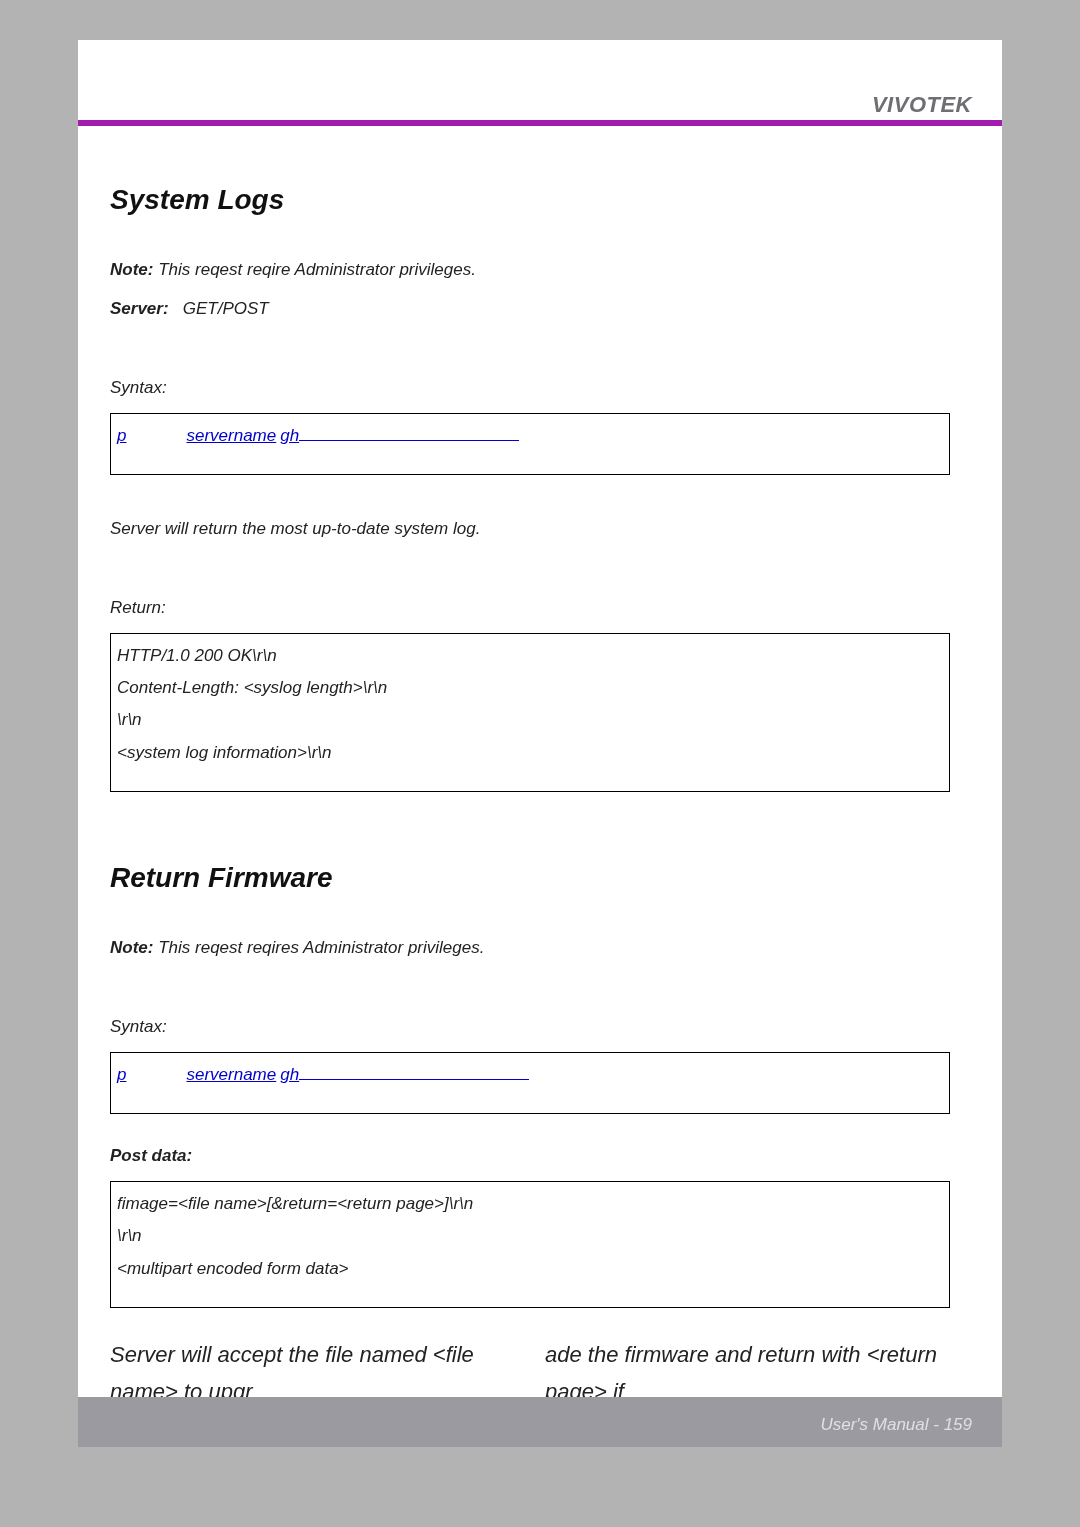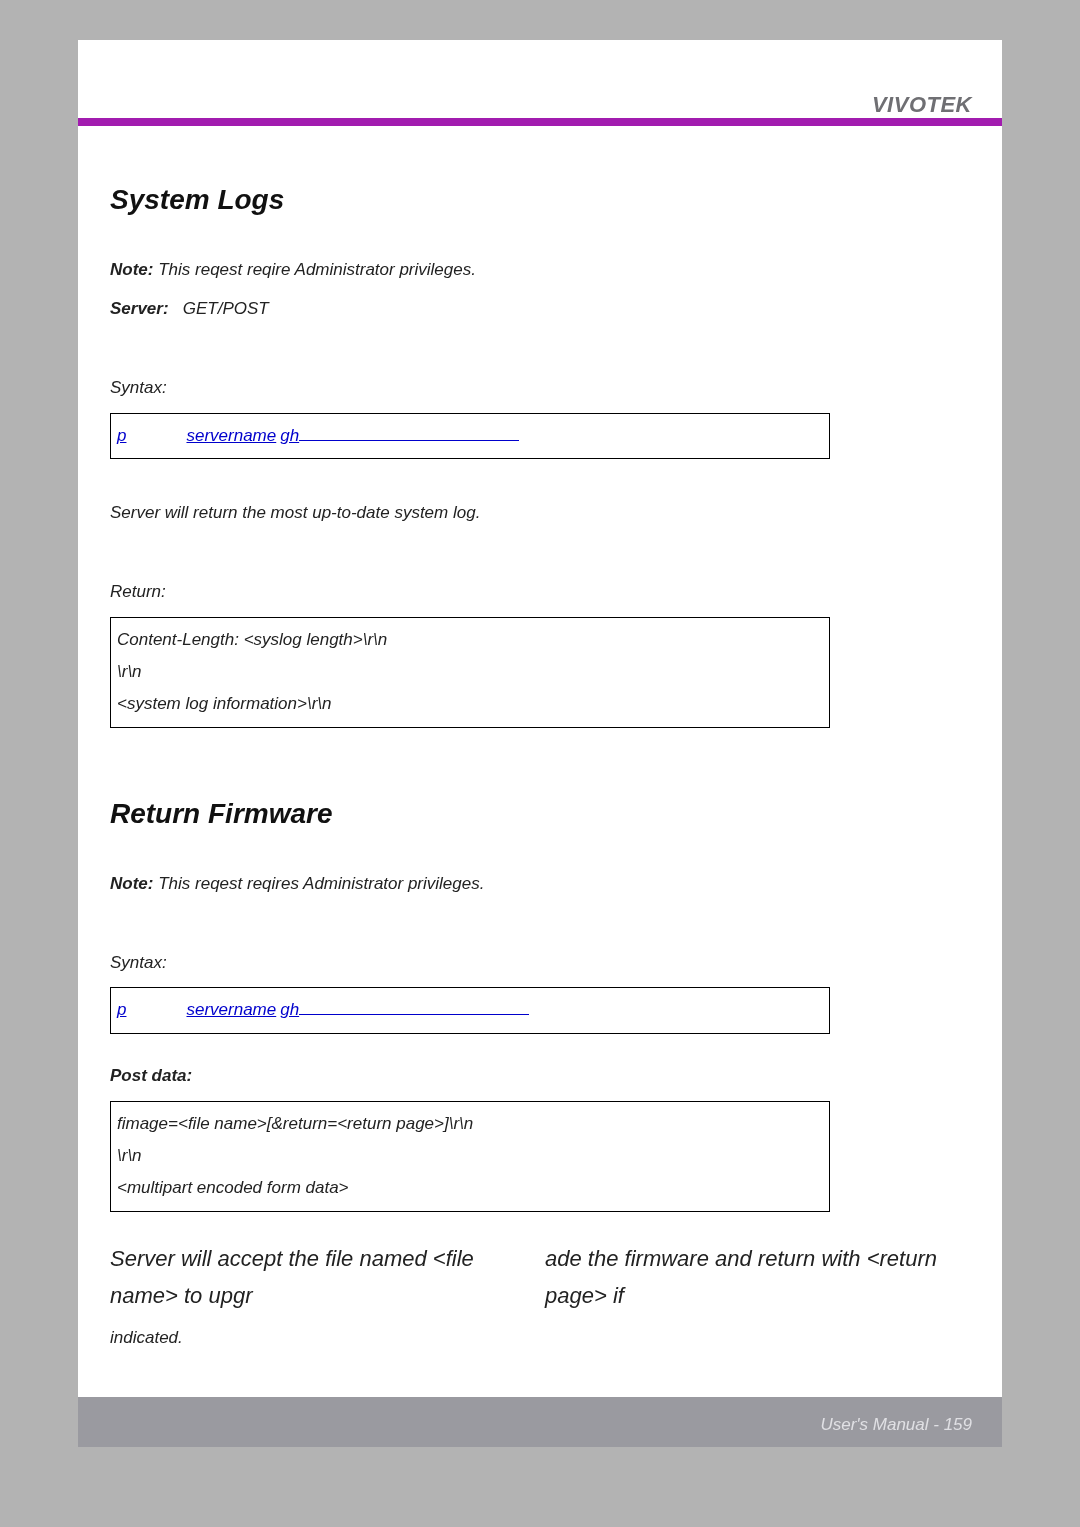--- a/index.html
+++ b/index.html
@@ -17,21 +17,21 @@
     width: 924px;
     height: 1406px;
     background: #ffffff;
   }
   .header-bar {
     position: absolute;
     top: 82px;
     left: 78px;
     width: 924px;
     height: 44px;
-    border-bottom: 8px solid #a21caf;
+    border-bottom: 6px solid #a21caf;
     background: #ffffff;
   }
   .brand {
     position: absolute;
     right: 30px;
     top: 10px;
     color: #6f6f73;
     font-style: italic;
     font-weight: bold;
     font-size: 22px;
@@ -54,24 +54,24 @@
   .line {
     font-size: 17px;
     line-height: 1.7;
     margin-bottom: 10px;
   }
   .bold { font-weight: bold; }
   .gap-small { height: 28px; }
   .gap-med { height: 40px; }
   .box {
     border: 1px solid #000;
-    padding: 6px 8px 6px 6px;
+    padding: 6px 8px 22px 6px;
     font-size: 17px;
     line-height: 1.9;
-    width: 720px;
+    width: 840px;
   }
   .link-row {
     color: #0000cc;
     text-decoration: underline;
   }
   .link-row .sv {
     margin-left: 60px;
     margin-right: 4px;
   }
   .link-row .pr { letter-spacing: 0; }
@@ -149,20 +149,21 @@
 
   <div class="gap-med"></div>
 
   <div class="line">Server will return the most up-to-date system log.</div>
 
   <div class="gap-med"></div>
 
   <div class="line">Return:</div>
 
   <div class="box">
+    <div>HTTP/1.0 200 OK\r\n</div>
     <div>Content-Length: &lt;syslog length&gt;\r\n</div>
     <div>\r\n</div>
     <div>&lt;system log information&gt;\r\n</div>
   </div>
 
   <div style="height:70px;"></div>
 
   <h2 class="section">Return Firmware</h2>
 
   <div class="line">

